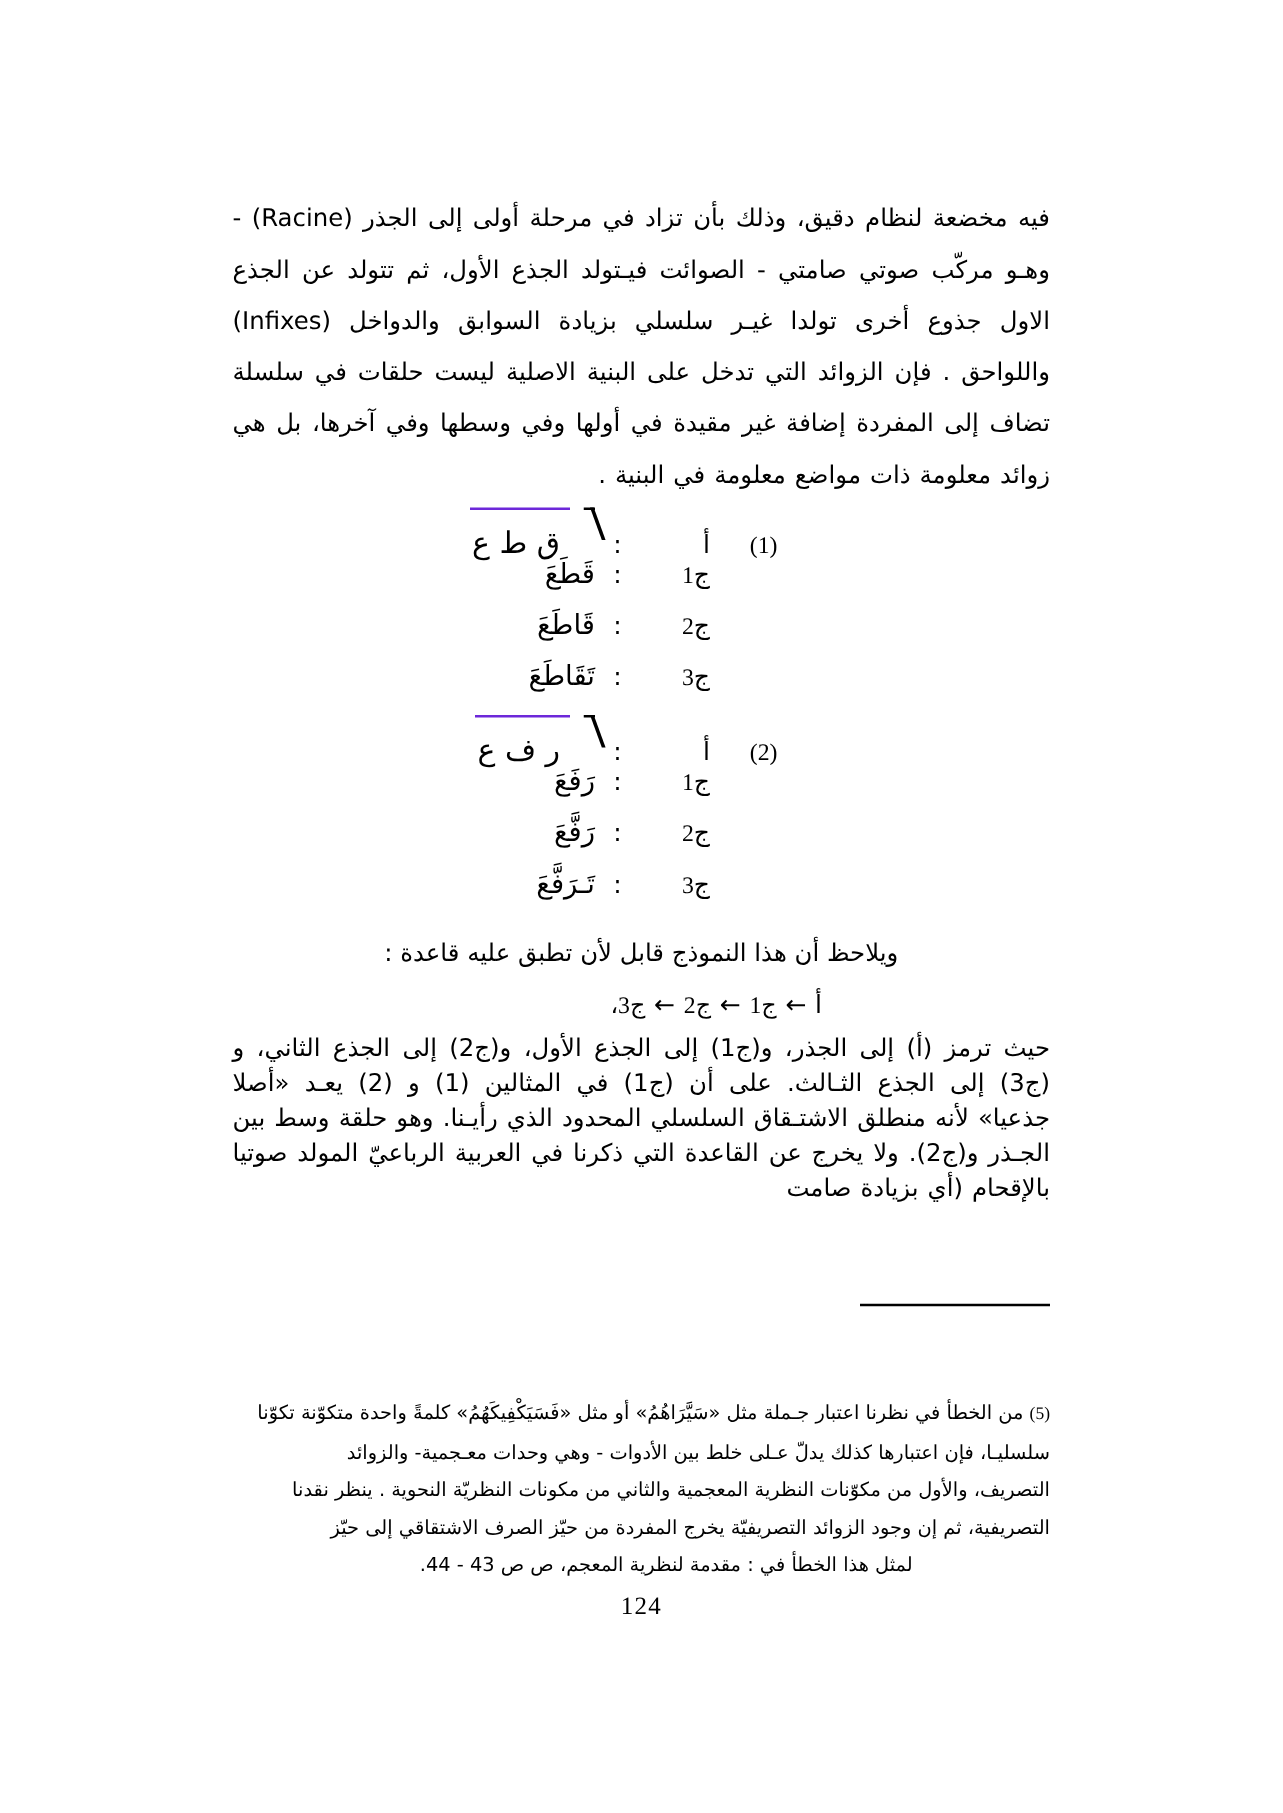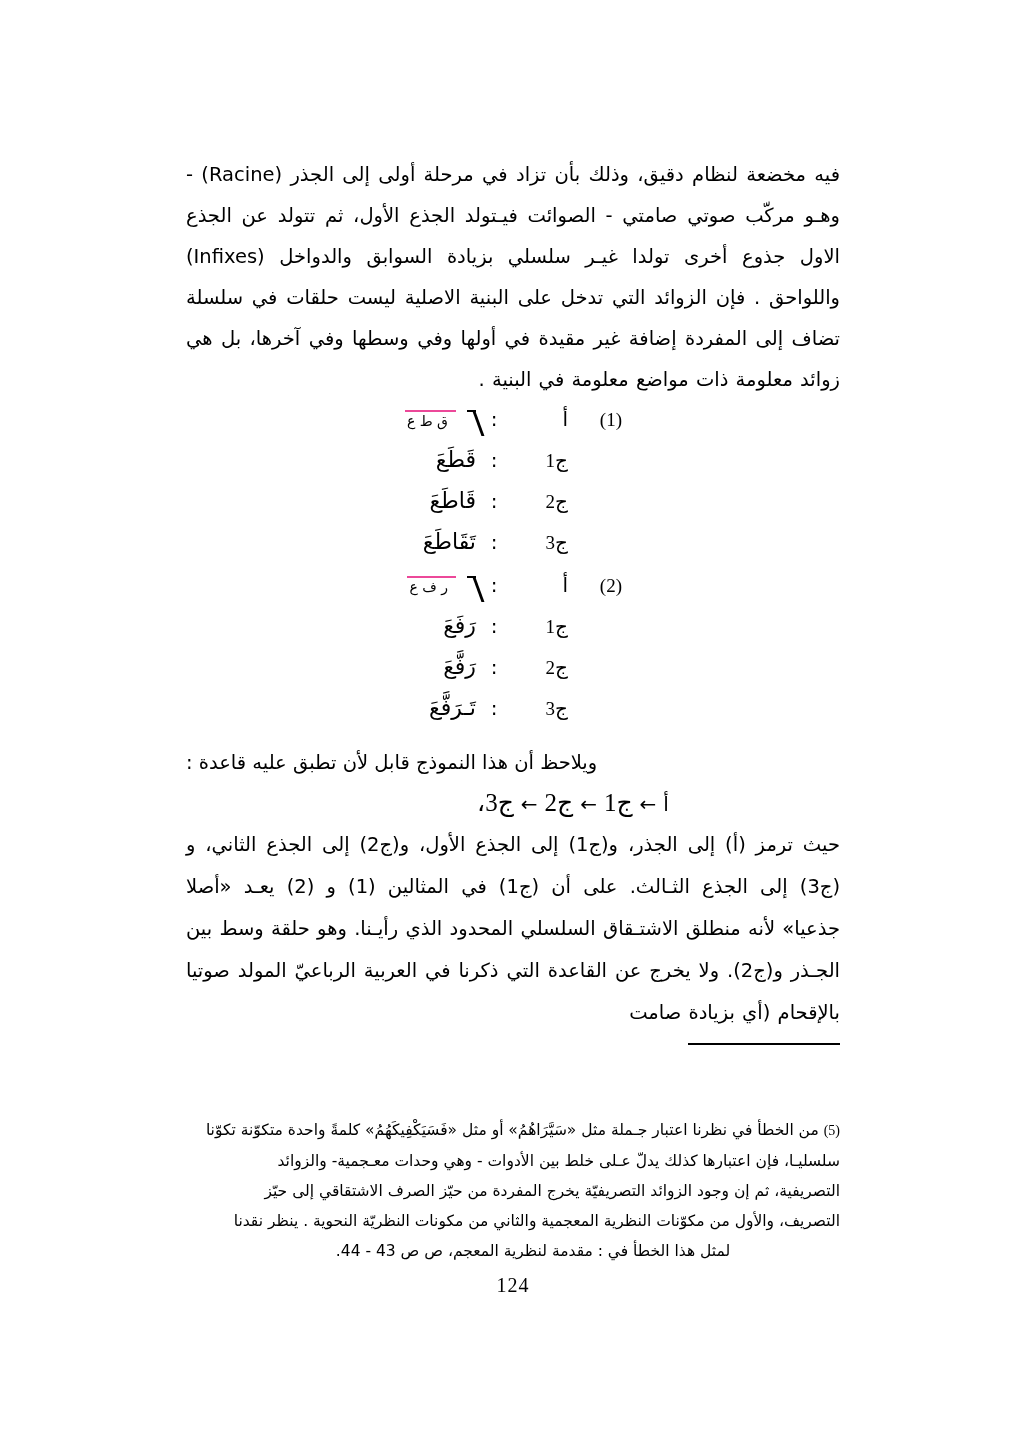--- a/index.html
+++ b/index.html
@@ -31,21 +31,21 @@
   .body-par {
     font-size: 19.5px;
     line-height: 41px;
     text-align: justify;
     text-align-last: right;
     margin: 0;
     letter-spacing: 0px;
     word-spacing: 1px;
   }
   .body-par.loose {
-    line-height: 42px;
+    line-height: 28px;
   }
 
   
   .examples {
     margin: 6px 0 0 0;
     direction: rtl;
   }
   .example-group {
     margin-bottom: 2px;
   }
@@ -90,24 +90,24 @@
     font-size: 22px;
     text-align: right;
     white-space: nowrap;
     padding-right: 10px;
     letter-spacing: 2px;
   }
   
   .radical {
     display: inline-block;
     position: relative;
-    padding: 1px 8px 2px 2px;
-    font-size: 14px;
+    padding: 12px 8px 2px 2px;
+    font-size: 24px;
     letter-spacing: 3px;
-    border-top: 2px solid #ec4899;
+    border-top: 2px solid #6d28d9;
     margin-right: 20px;
   }
   .radical::before {
     content: "";
     position: absolute;
     top: -2px;
     right: -19px;
     width: 19px;
     height: 26px;
     border-right: 3px solid #000;
@@ -120,38 +120,38 @@
     top: -2px;
     right: -20px;
     width: 9px;
     border-top: 2px solid #000;
   }
 
   
   .rule-line {
     font-size: 19.5px;
     line-height: 41px;
-    text-align: left;
+    text-align: center;
     margin: 6px 0 0 0;
   }
   .formula {
     direction: rtl;
     text-align: center;
     font-size: 20px;
     line-height: 40px;
     margin: 0;
     padding-left: 120px;
     white-space: nowrap;
   }
   .formula .tok {
     margin: 0 2px;
   }
   .formula .num {
     font-family: "Liberation Serif", "DejaVu Serif", serif;
-    font-size: 25px;
+    font-size: 19px;
   }
   .formula .arrow {
     font-family: "DejaVu Sans", sans-serif;
     font-size: 20px;
     margin: 0 5px;
   }
 
   
   .footnote-sep {
     position: absolute;
@@ -269,20 +269,20 @@
 
     <p class="body-par loose">حيث ترمز (أ) إلى الجذر، و(ج1) إلى الجذع الأول، و(ج2) إلى الجذع الثاني، و (ج3) إلى الجذع الثـالث. على أن (ج1) في المثالين (1) و (2) يعـد «أصلا جذعيا» لأنه منطلق الاشتـقاق السلسلي المحدود الذي رأيـنا. وهو حلقة وسط بين الجـذر و(ج2). ولا يخرج عن القاعدة التي ذكرنا في العربية الرباعيّ المولد صوتيا بالإقحام (أي بزيادة صامت</p>
 
   </div>
 
   <div class="footnote-sep"></div>
 
   <div class="footnote">
     <p><span class="fn-marker">(5)</span> <span>من الخطأ في نظرنا اعتبار جـملة مثل «سَيَّرَاهُمُ» أو مثل «فَسَيَكْفِيكَهُمُ» كلمةً واحدة متكوّنة تكوّنا</span></p>
     <p>سلسليـا، فإن اعتبارها كذلك يدلّ عـلى خلط بين الأدوات - وهي وحدات معـجمية- والزوائد</p>
+    <p>التصريف، والأول من مكوّنات النظرية المعجمية والثاني من مكونات النظريّة النحوية . ينظر نقدنا</p>
     <p>التصريفية، ثم إن وجود الزوائد التصريفيّة يخرج المفردة من حيّز الصرف الاشتقاقي إلى حيّز</p>
-    <p>التصريف، والأول من مكوّنات النظرية المعجمية والثاني من مكونات النظريّة النحوية . ينظر نقدنا</p>
     <p class="last-line">لمثل هذا الخطأ في : مقدمة لنظرية المعجم، ص ص 43 - 44.</p>
   </div>
 
   <div class="page-number">124</div>
 
 </div>
 
 </body></html>

